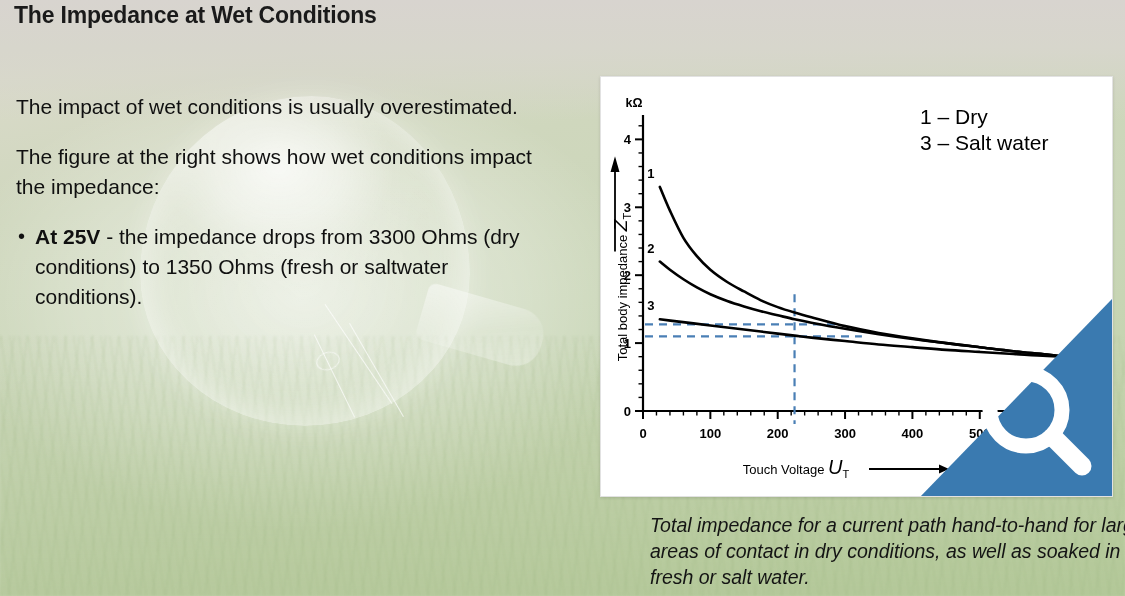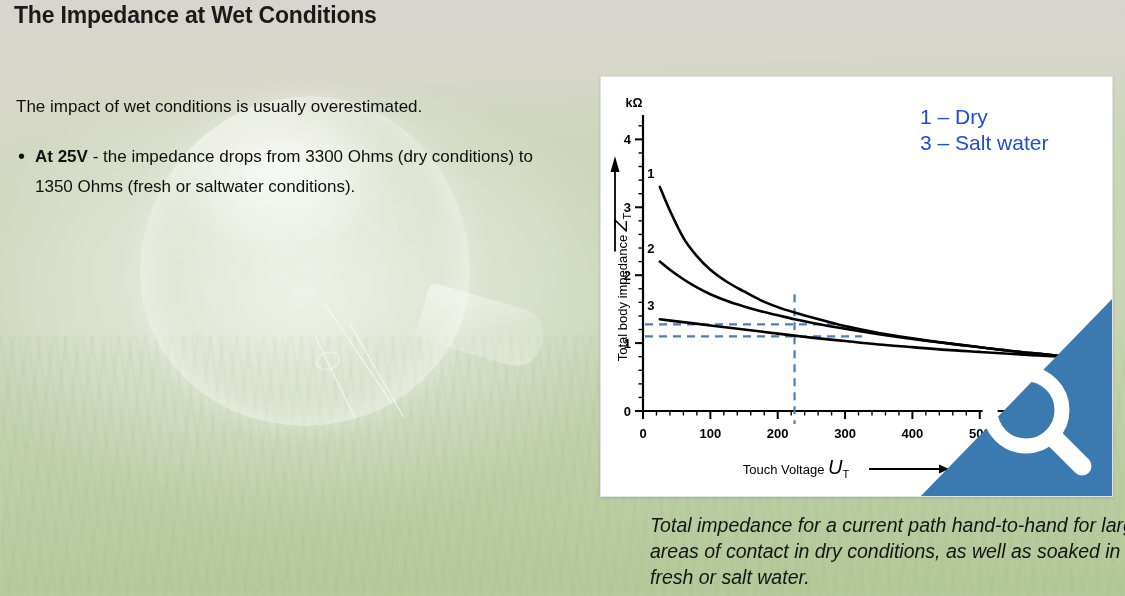--- a/index.html
+++ b/index.html
@@ -87,21 +87,21 @@
     color: #1a1a1a;
     letter-spacing: -0.2px;
     white-space: nowrap;
   }
 
   
   #body-text {
     position: absolute;
     left: 16px; top: 92px;
     width: 540px;
-    font-size: 17px;
+    font-size: 21px;
     line-height: 30px;
     color: #101010;
   }
   #body-text .para { margin-bottom: 20px; }
   #body-text .bullets { margin-top: 2px; }
   #body-text .bullet {
     position: relative;
     padding-left: 19px;
     margin-bottom: 12px;
   }
@@ -123,21 +123,21 @@
     overflow: hidden;
   }
   #chart-svg { display: block; width: 513px; height: 421px; }
 
   
   #legend {
     position: absolute;
     left: 920px; top: 104px;
     font-size: 21px;
     line-height: 25.5px;
-    color: #1d4ed8;
+    color: #000000;
     white-space: nowrap;
   }
 
   
   #magnifier-badge {
     position: absolute;
     left: 0; top: 0;
     width: 513px; height: 421px;
     pointer-events: none;
   }
@@ -169,20 +169,21 @@
     <div class="filament f1"></div>
     <div class="filament f2"></div>
     <div class="filament f3"></div>
     <div class="fcoil"></div>
   </div>
 
   <h1 id="title">The Impedance at Wet Conditions</h1>
 
   <div id="body-text">
     <p class="para">The impact of wet conditions is usually overestimated.</p>
+    <p class="para">The figure at the right shows how wet conditions impact the impedance:</p>
     <div class="bullets">
       <div class="bullet"><span class="lead">At 25V</span><span> - the impedance drops from 3300 Ohms (dry conditions) to 1350 Ohms (fresh or saltwater conditions).</span></div>
     </div>
   </div>
 
   <div id="figure-panel">
     <svg id="chart-svg" viewBox="0 0 513 421">
       <rect x="0" y="0" width="513" height="421" fill="#ffffff"></rect>
       <g id="chart-root">
           <line x1="42" y1="38" x2="42" y2="334" stroke="#000" stroke-width="2.2"></line>

